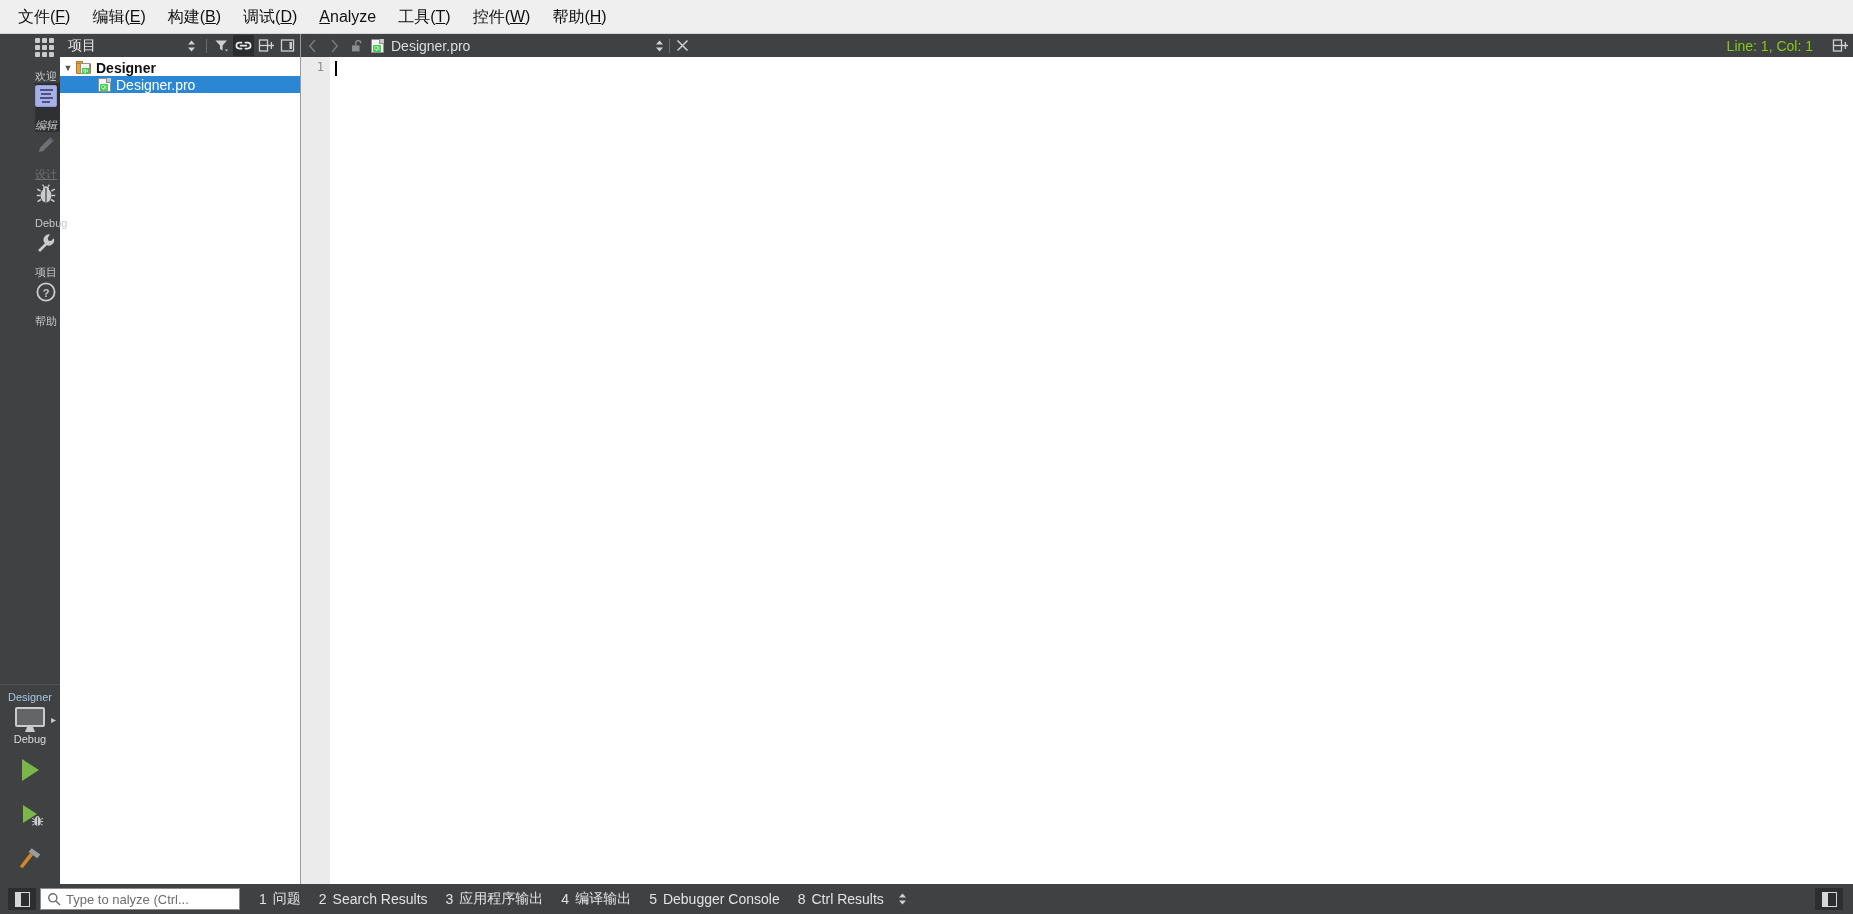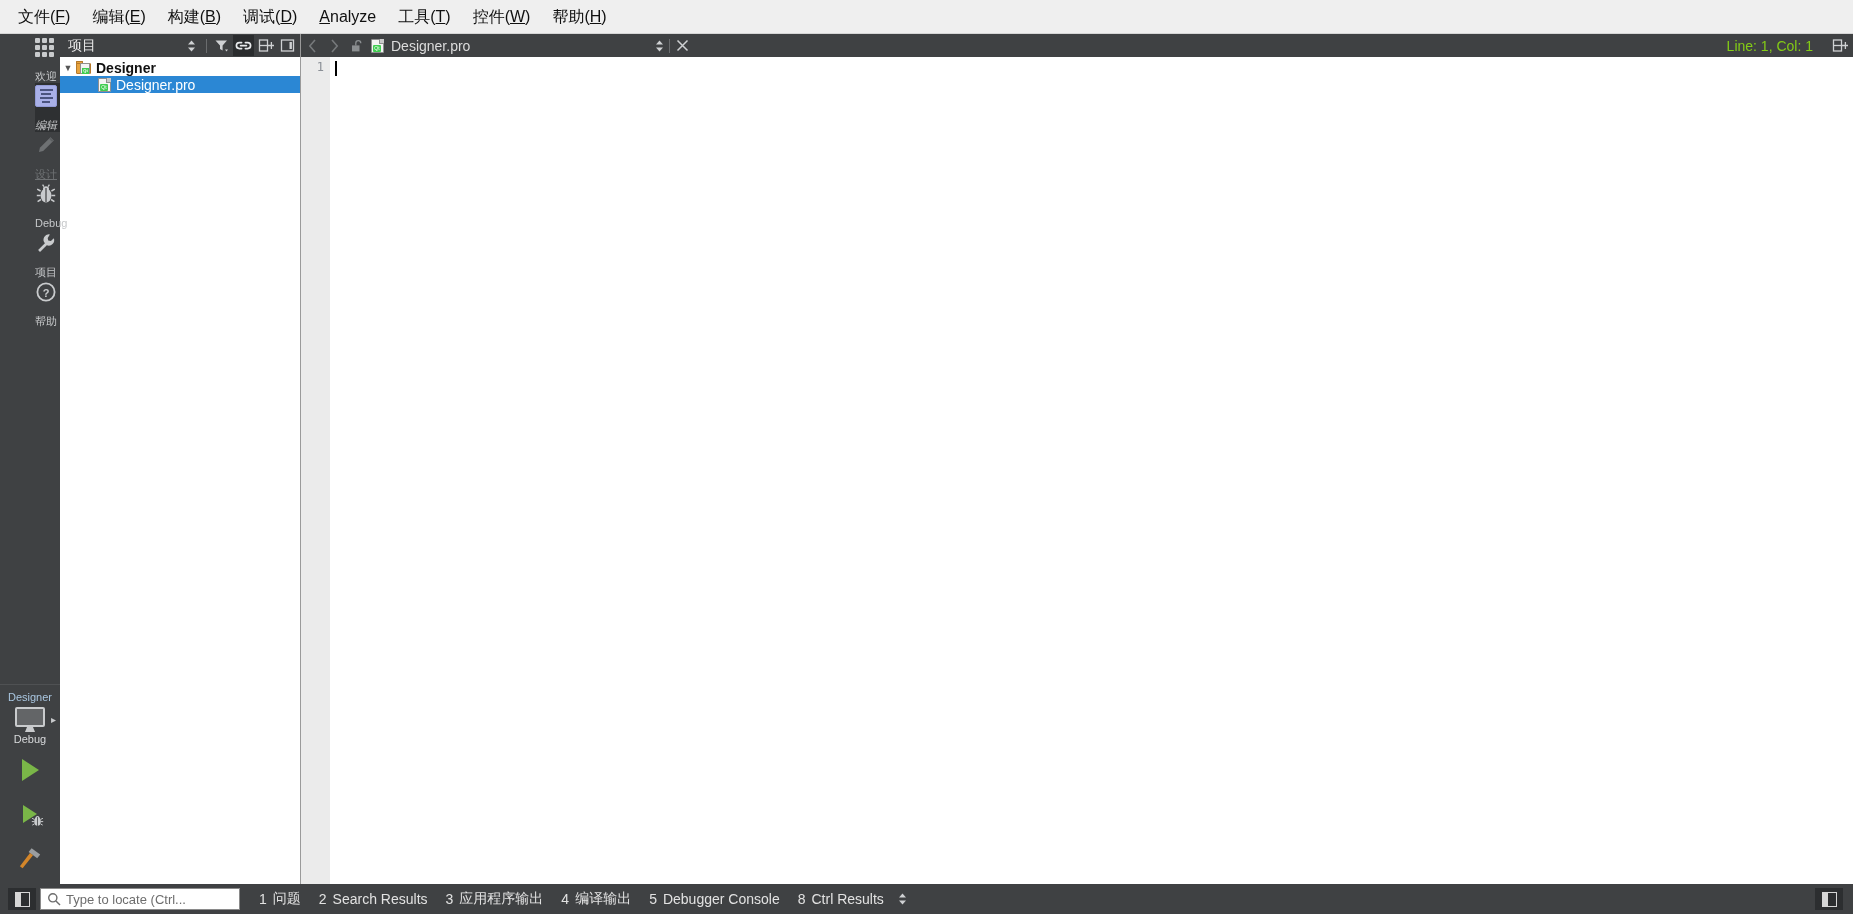--- a/index.html
+++ b/index.html
@@ -519,21 +519,21 @@
           <span class="l"></span>
           <span class="r"></span>
         </span>
     </div>
 
     <div class="locator">
       <svg width="14" height="14" viewBox="0 0 14 14">
         <circle cx="5.8" cy="5.8" r="4.1" fill="none" stroke="#6d6d6d" stroke-width="1.4"></circle>
         <path d="M8.9 8.9 L13 13" stroke="#6d6d6d" stroke-width="1.4"></path>
       </svg>
-      <span>Type to locate (Ctrl...</span>
+      <span>Type to nalyze (Ctrl...</span>
     </div>
 
     <div class="out-tabs">
       <div class="out-tab">
         <span class="num">1</span>
         <span>问题</span>
       </div>
       <div class="out-tab">
         <span class="num">2</span>
         <span>Search Results</span>

